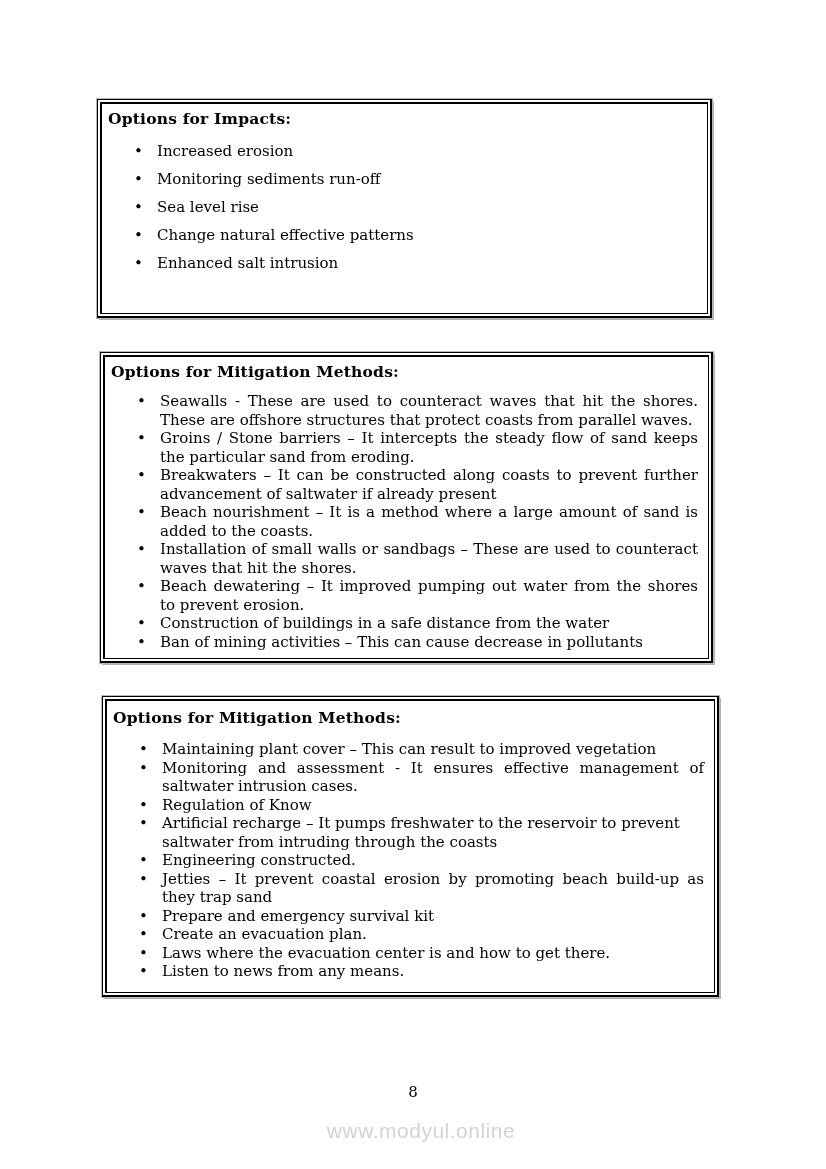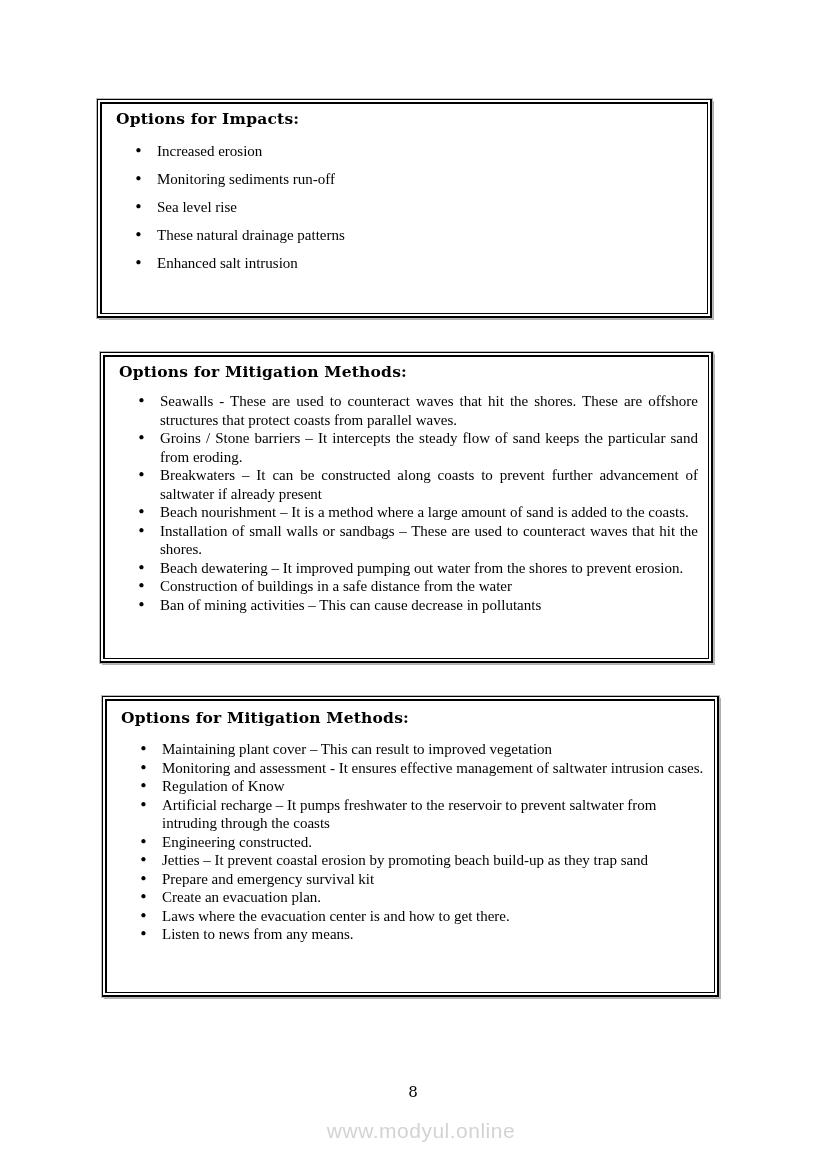--- a/index.html
+++ b/index.html
@@ -29,30 +29,29 @@
     border-right-width: 1px;       
     border-bottom-width: 1px;      
     padding: 5px 6px 0 6px;
     overflow: hidden;
   }
   .box-title {
     font-weight: bold;
     font-size: 15.5px;
     line-height: 19px;
     letter-spacing: 0.2px;
-    margin-left: 8px;
   }
   ul.bullet-list {
     list-style: none;
     margin: 11px 2px 0 0;
     padding: 0;
   }
   ul.bullet-list li { display: flex; font-size: 15px; line-height: 18.5px; }
   .bullet { flex: 0 0 23px; margin-left: 26px; }
-  .li-text { flex: 1; padding-right: 2px; font-family: Liberation Serif, serif; }
+  .li-text { flex: 1; padding-right: 2px; }
   li.justify .li-text { text-align: justify; }
 
   
   #box-impacts ul.bullet-list { margin-top: 9px; }
   #box-impacts li { line-height: 28px; }
 
   #box-impacts  { left: 97px;  top: 99px;  width: 615px; height: 219px; }
   #box-mit1     { left: 100px; top: 352px; width: 613px; height: 311px; }
   #box-mit2     { left: 102px; top: 696px; width: 617px; height: 301px; }
   #box-mit2 .box-inner { padding-top: 7px; }
@@ -89,21 +88,21 @@
       <li>
           <span class="bullet">•</span>
           <span class="li-text">Monitoring sediments run-off</span>
         </li>
       <li>
           <span class="bullet">•</span>
           <span class="li-text">Sea level rise</span>
         </li>
       <li>
           <span class="bullet">•</span>
-          <span class="li-text">These natural drainage patterns</span>
+          <span class="li-text">Change natural effective patterns</span>
         </li>
       <li>
           <span class="bullet">•</span>
           <span class="li-text">Enhanced salt intrusion</span>
         </li>
     </ul>
   </div>
 </div>
 
 <div class="box" id="box-mit1">

